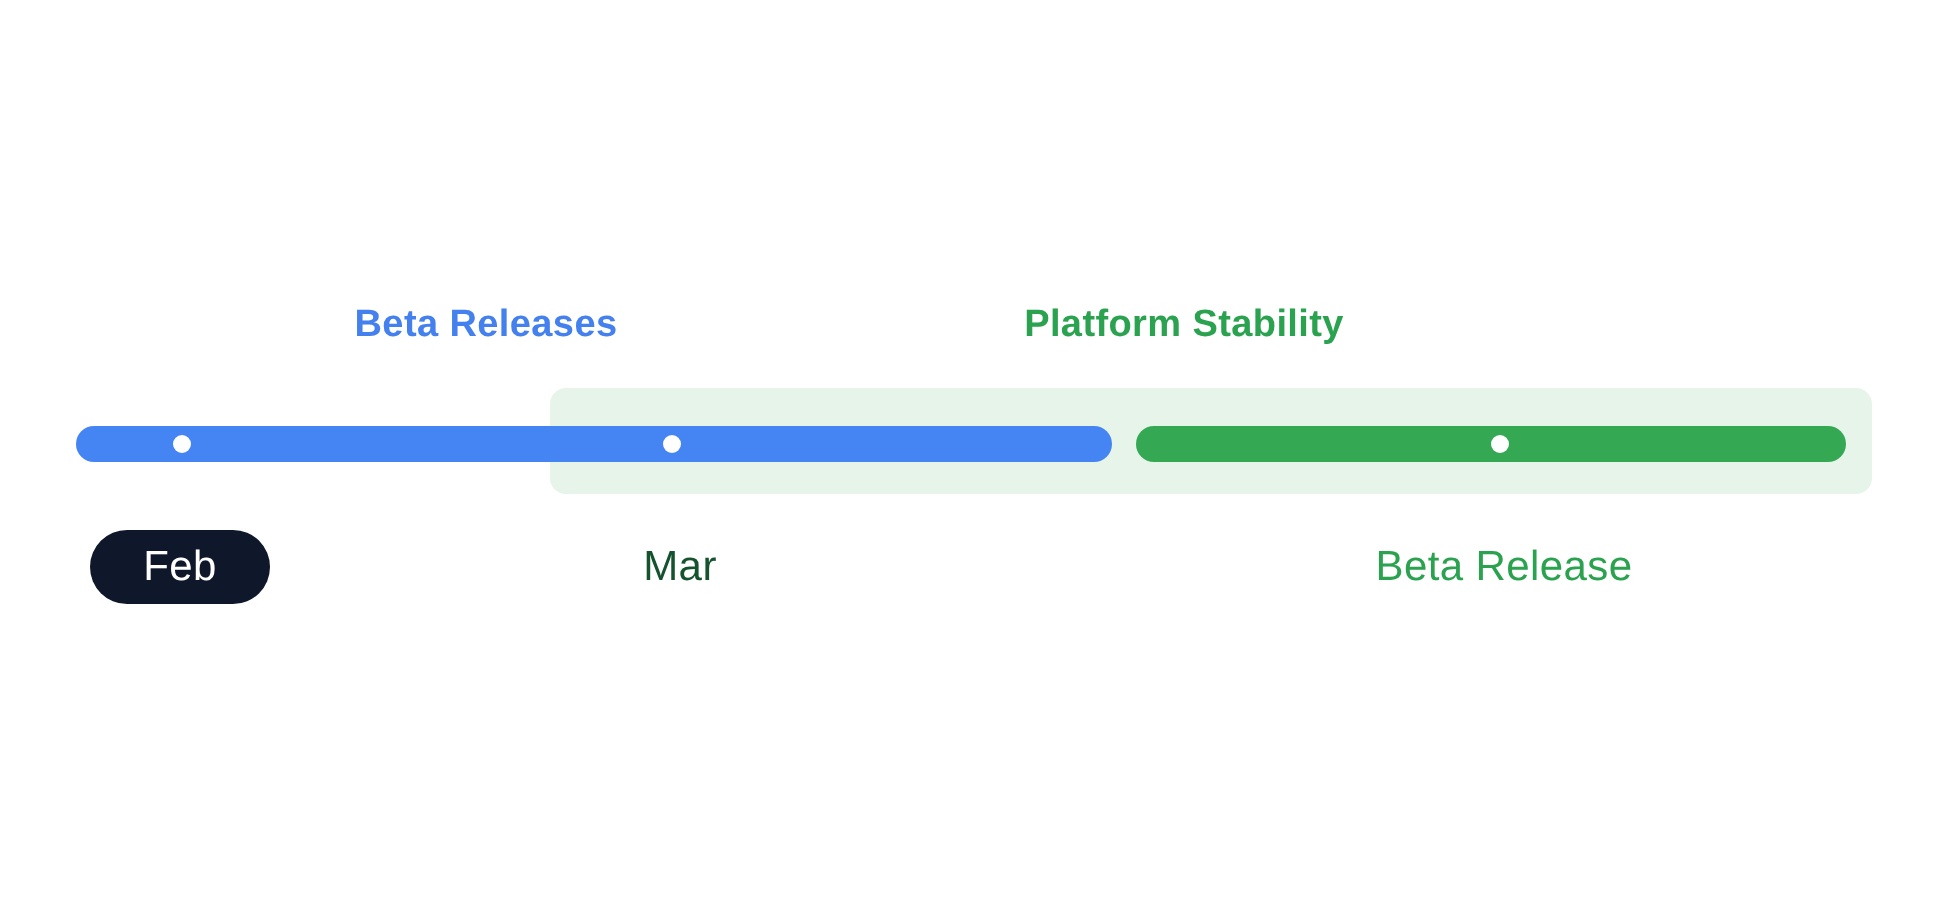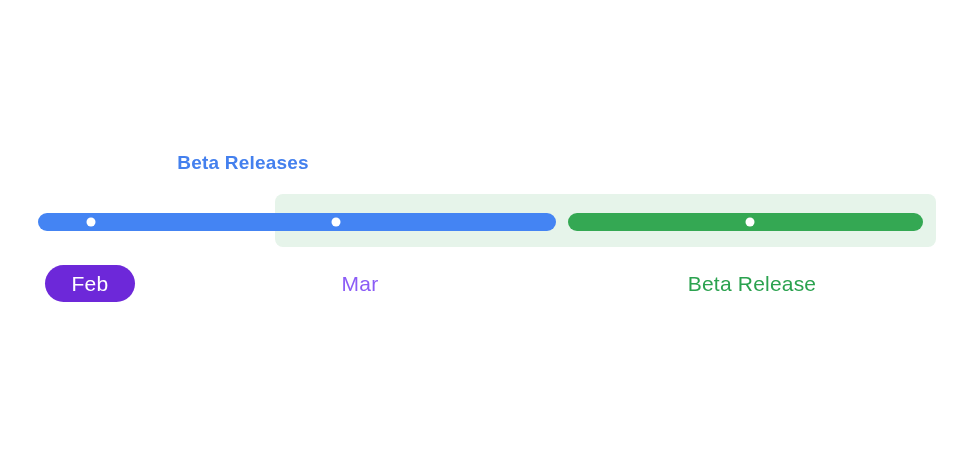--- a/index.html
+++ b/index.html
@@ -79,33 +79,34 @@
   .milestone-mar   { left: 340px; }
   .milestone-final { left: 752px; }
 </style>
 </head>
 <body>
 
 <div class="canvas" style="background: rgb(255, 255, 255);">
 
   <div class="phase-heading heading-beta" style="color: rgb(68, 128, 238);">Beta Releases</div>
 
+  <div class="phase-heading heading-stability" style="color: rgb(43, 162, 79);">Platform Stability</div>
 
   <div class="stability-bg" style="background: rgb(230, 244, 234);"></div>
 
   <div class="bar bar-beta" style="background: rgb(68, 132, 243);">
     <span class="dot dot-feb" style="background: rgb(255, 255, 255);"></span>
     <span class="dot dot-mar" style="background: rgb(255, 255, 255);"></span>
   </div>
 
   <div class="bar bar-stability" style="background: rgb(52, 168, 83);">
     <span class="dot dot-final" style="background: rgb(255, 255, 255);"></span>
   </div>
 
-  <div class="milestone-pill" style="background: #6d28d9;">
+  <div class="milestone-pill" style="background: #0f172a;">
     <span class="pill-text" style="color: rgb(255, 255, 255);">Feb</span>
   </div>
 
-  <div class="milestone-text milestone-mar" style="color: #8b5cf6; margin-left: 20px;">Mar</div>
+  <div class="milestone-text milestone-mar" style="color: #14532d;">Mar</div>
 
   <div class="milestone-text milestone-final" style="color: rgb(43, 162, 79);">Beta Release</div>
 
 </div>
 
 </body></html>

